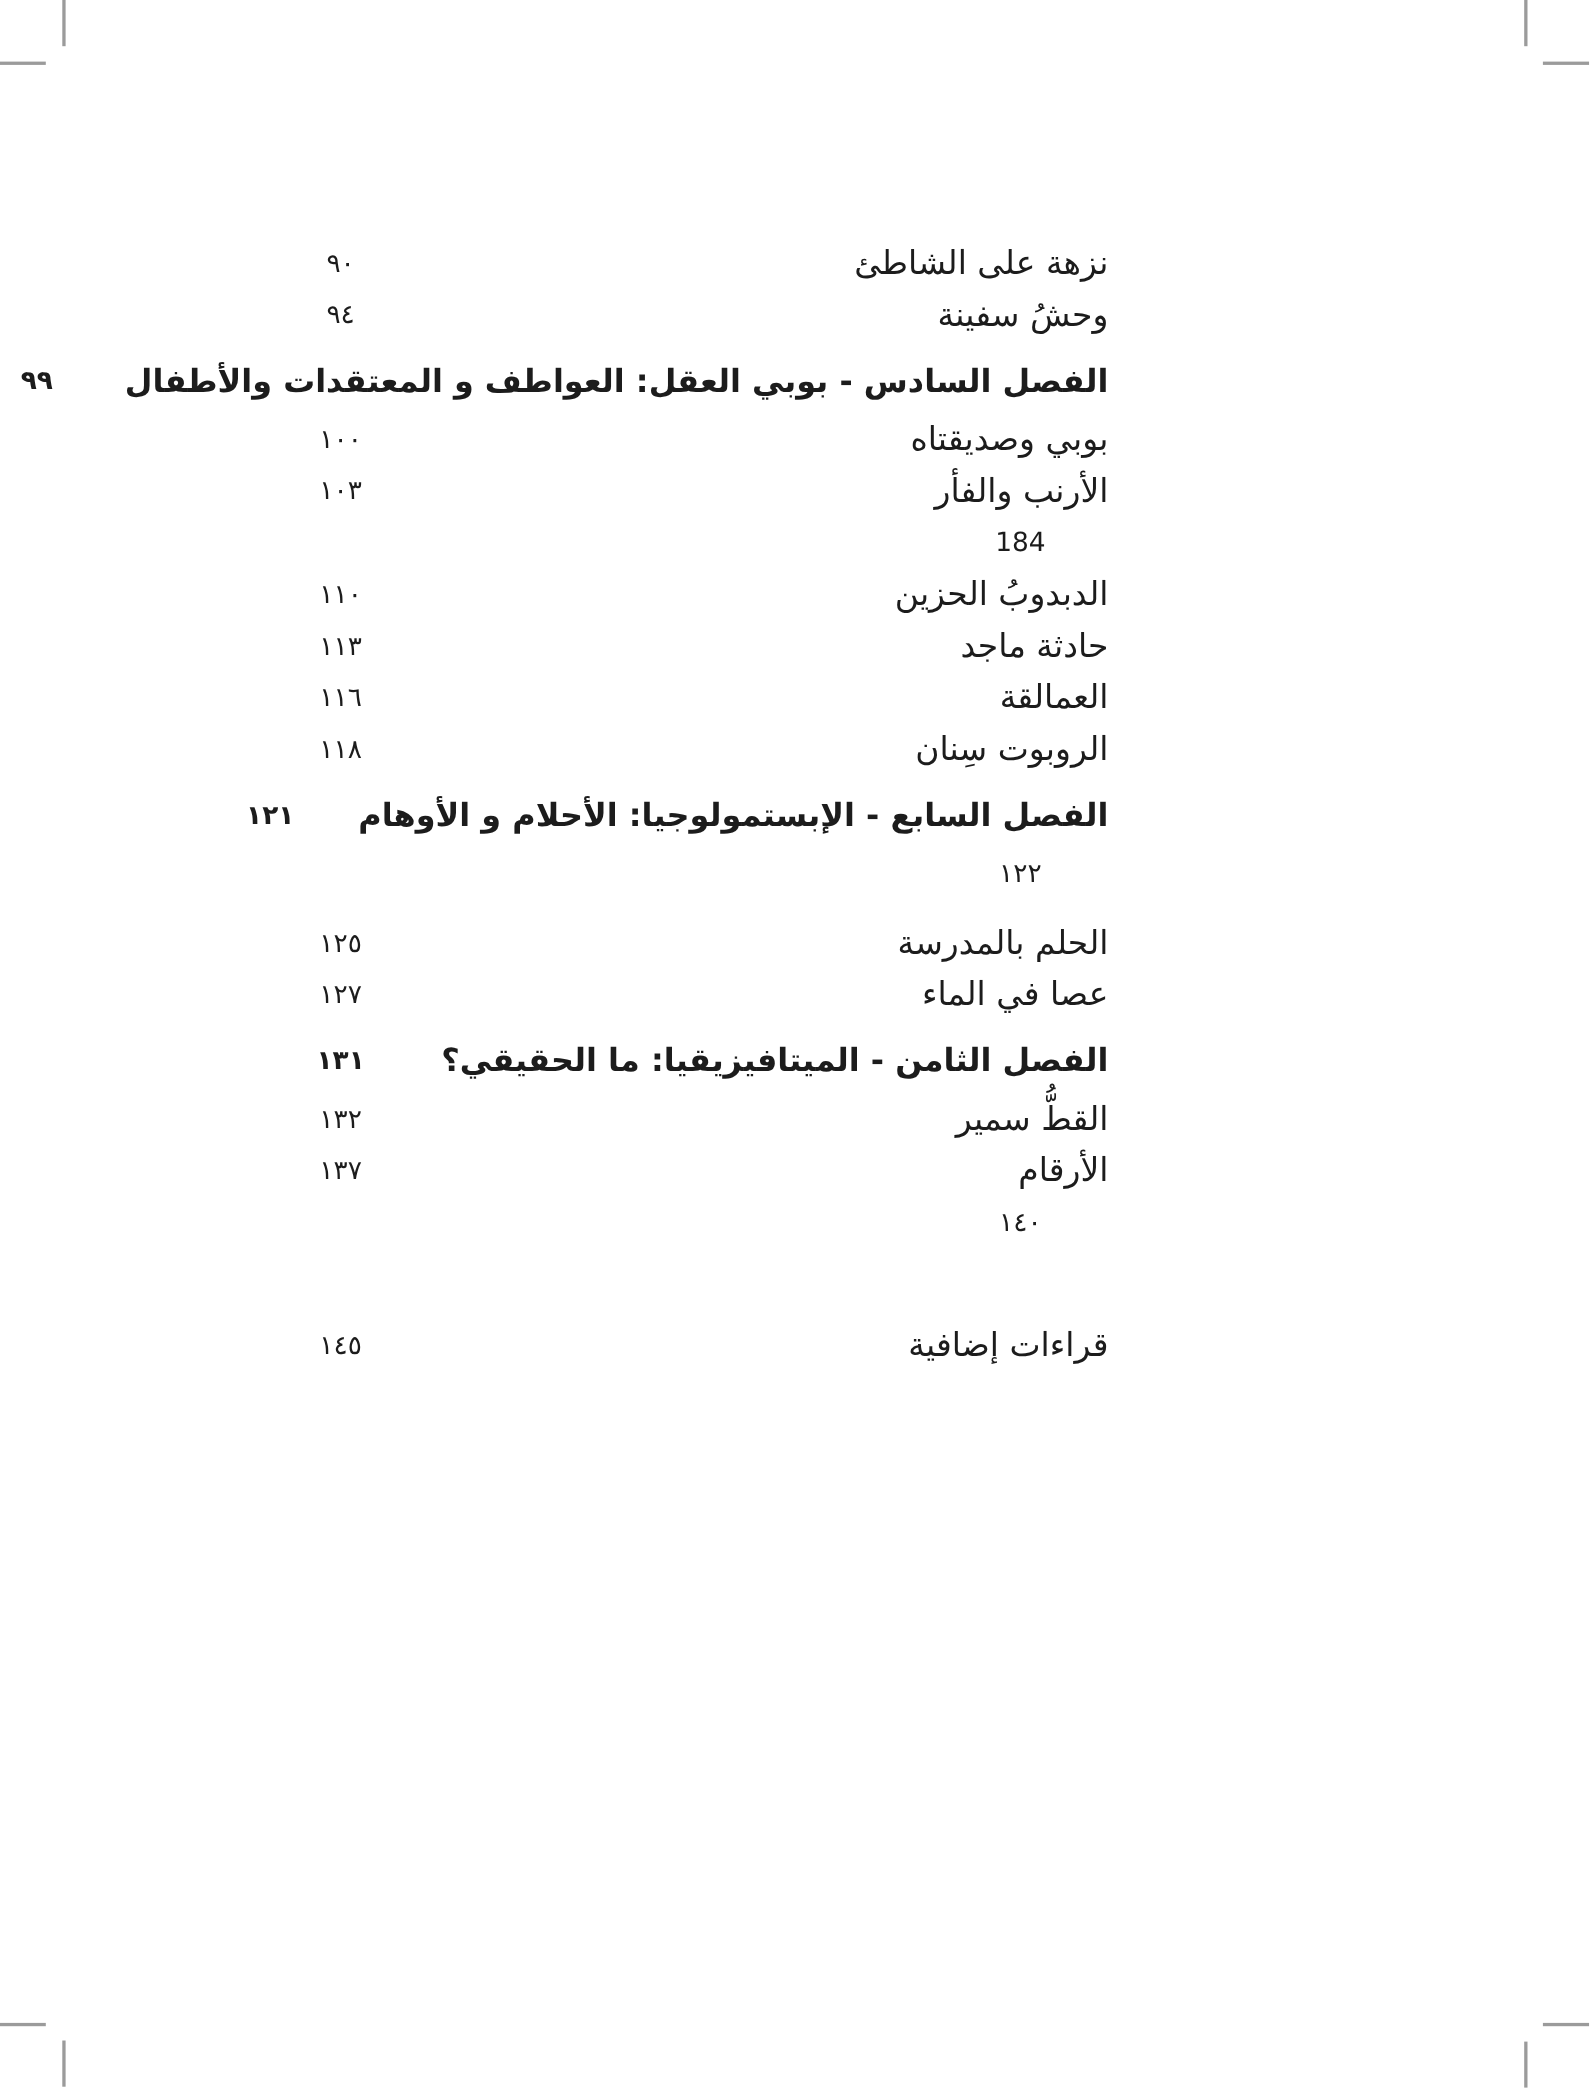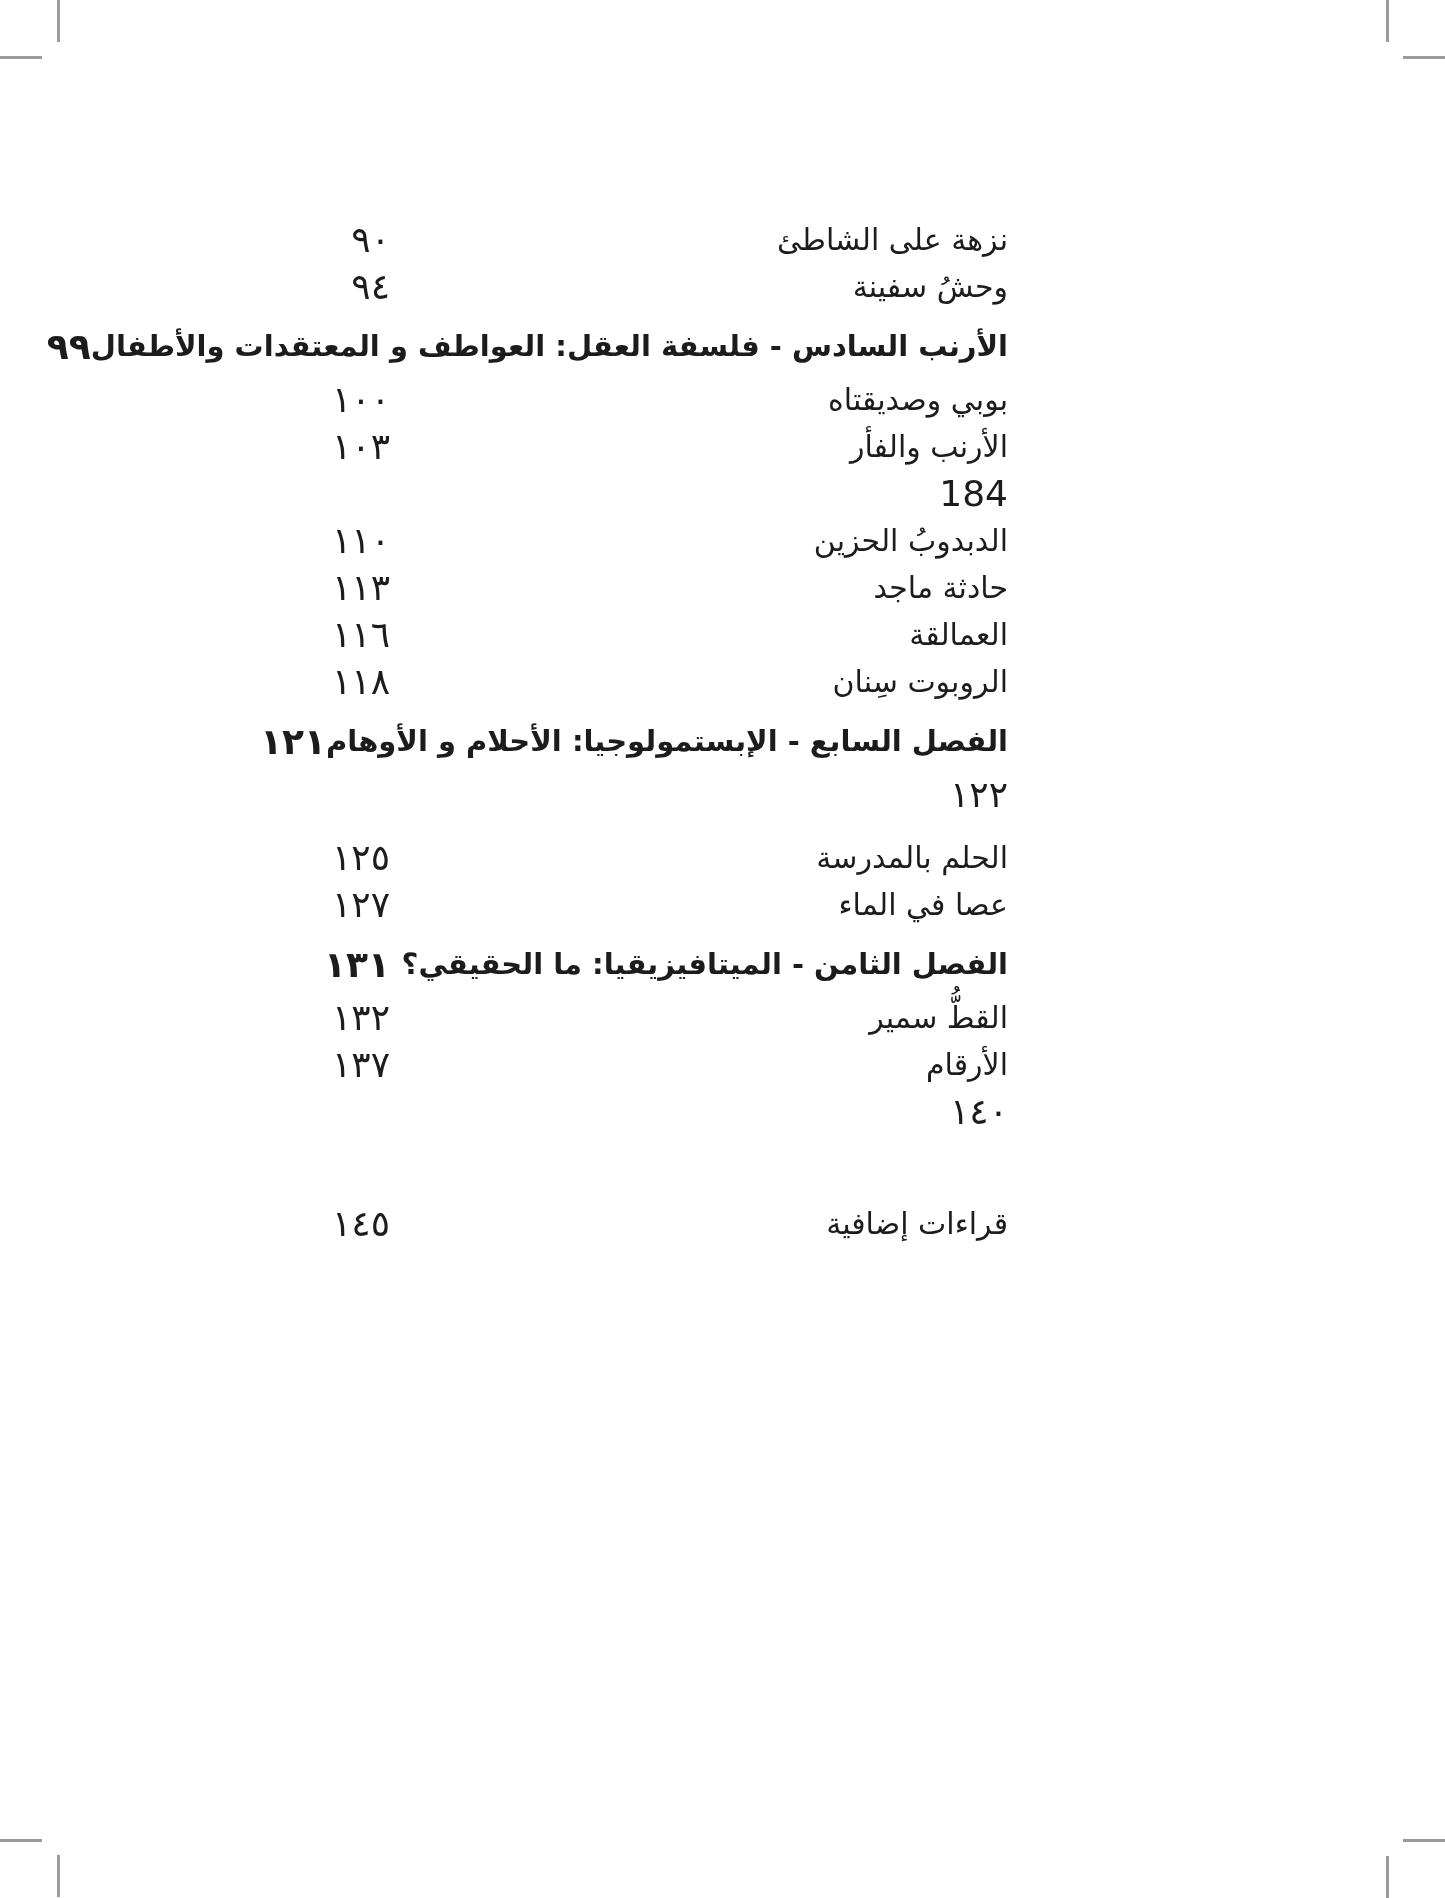--- a/index.html
+++ b/index.html
@@ -47,22 +47,22 @@
   }
   .toc-title {
     font-size: 30px;
     white-space: nowrap;
     flex: 1 1 auto;
     overflow: visible;
   }
   .toc-page {
     flex: 0 0 160px;
     width: 160px;
-    text-align: right;
-    font-size: 36px;
+    text-align: center;
+    font-size: 24px;
     white-space: nowrap;
   }
   .toc-row.chapter {
     margin-top: 13px;
     margin-bottom: 6px;
     font-weight: bold;
   }
   .toc-row.chapter .toc-title { font-size: 29px; }
   .toc-row.gap-before { margin-top: 16px; }
   .toc-row.gap-before-large { margin-top: 65px; }
@@ -82,21 +82,21 @@
 <div class="toc">
     <div class="toc-row entry">
     <span class="toc-title">نزهة على الشاطئ</span>
     <span class="toc-page">٩٠</span>
   </div>
     <div class="toc-row entry">
     <span class="toc-title">وحشُ سفينة</span>
     <span class="toc-page">٩٤</span>
   </div>
     <div class="toc-row chapter">
-    <span class="toc-title">الأرنب السادس - فلسفة العقل: العواطف و المعتقدات والأطفال</span>
+    <span class="toc-title">الفصل السادس - بوبي العقل: العواطف و المعتقدات والأطفال</span>
     <span class="toc-page">٩٩</span>
   </div>
     <div class="toc-row entry">
     <span class="toc-title">بوبي وصديقتاه</span>
     <span class="toc-page">١٠٠</span>
   </div>
     <div class="toc-row entry">
     <span class="toc-title">الأرنب والفأر</span>
     <span class="toc-page">١٠٣</span>
   </div>

